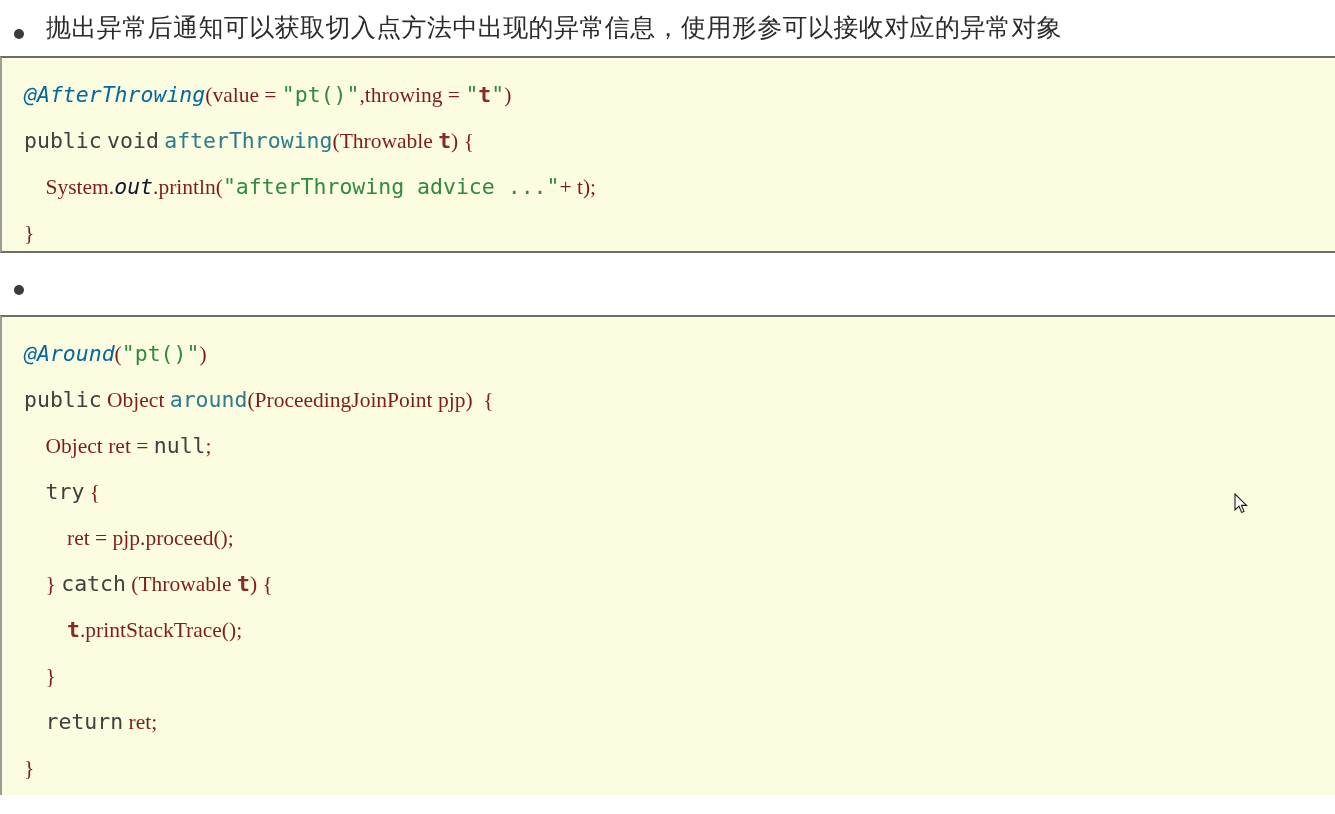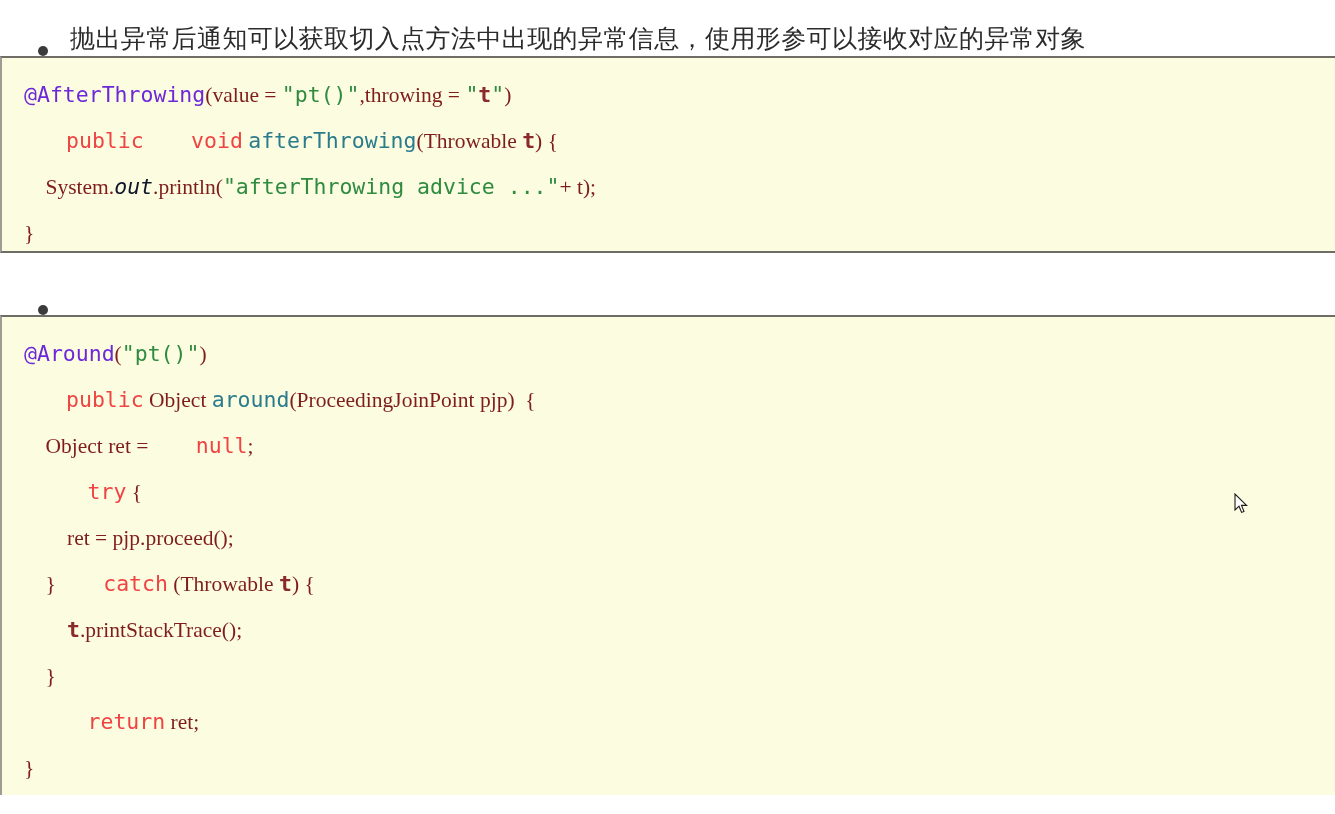--- a/index.html
+++ b/index.html
@@ -12,24 +12,23 @@
     width: 1335px;
     height: 814px;
     overflow: hidden;
     font-family: "Liberation Sans", "DejaVu Sans", sans-serif;
     position: relative;
   }
 
   
   .bullet-row {
     display: flex;
-    align-items: flex-end;
+    align-items: center;
     padding-left: 14px;
     box-sizing: border-box;
-    margin-left: 24px;
   }
   .bullet-dot {
     width: 10px;
     height: 10px;
     border-radius: 50%;
     background: #3b3b3b;
     margin-top: 12px;
     flex: 0 0 auto;
   }
   .bullet-text {
@@ -64,22 +63,22 @@
     height: 197px;
     border-bottom: 2px solid #6e6e66;
   }
   #code-block-around {
     height: 480px;
     border-bottom: none;
   }
   .code-line { display: block; height: 46px; }
 
   
-  .tok-annotation { color: #6d28d9; }
-  .tok-keyword    { color: #ef4444; margin-left: 42px; }
+  .tok-annotation { color: #0369a1; font-style: italic; }
+  .tok-keyword    { color: #404040; }
   .tok-method     { color: #2a7b8c; margin-top: 28px; }
   .tok-string     { color: #2e8b40; }
   .tok-param      { color: #8b2a2a; font-weight: bold; }
   .tok-field      { color: #0f172a; font-style: italic; }
   .tok-plain      { color: #7f1d1d; font-family: Liberation Serif, serif; }
 
   
   #mouse-cursor {
     position: absolute;
     left: 1234px;

